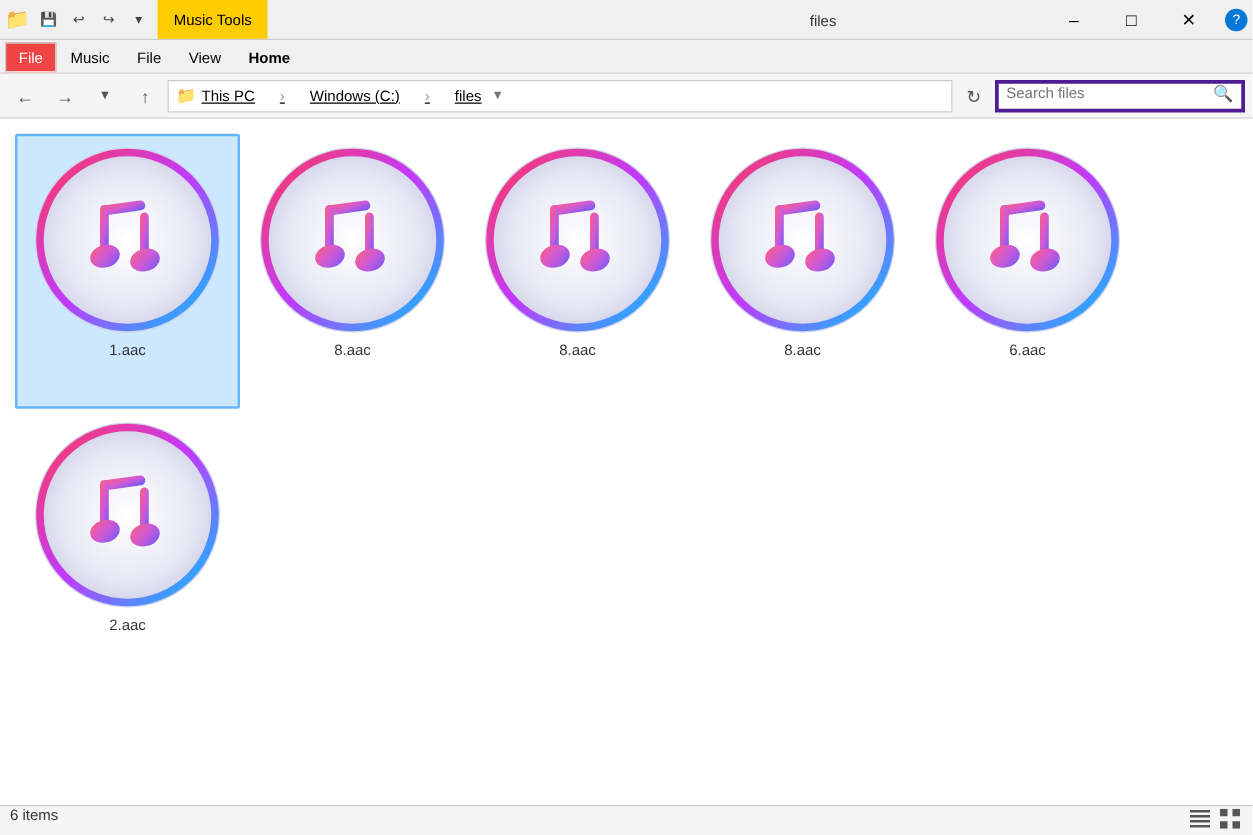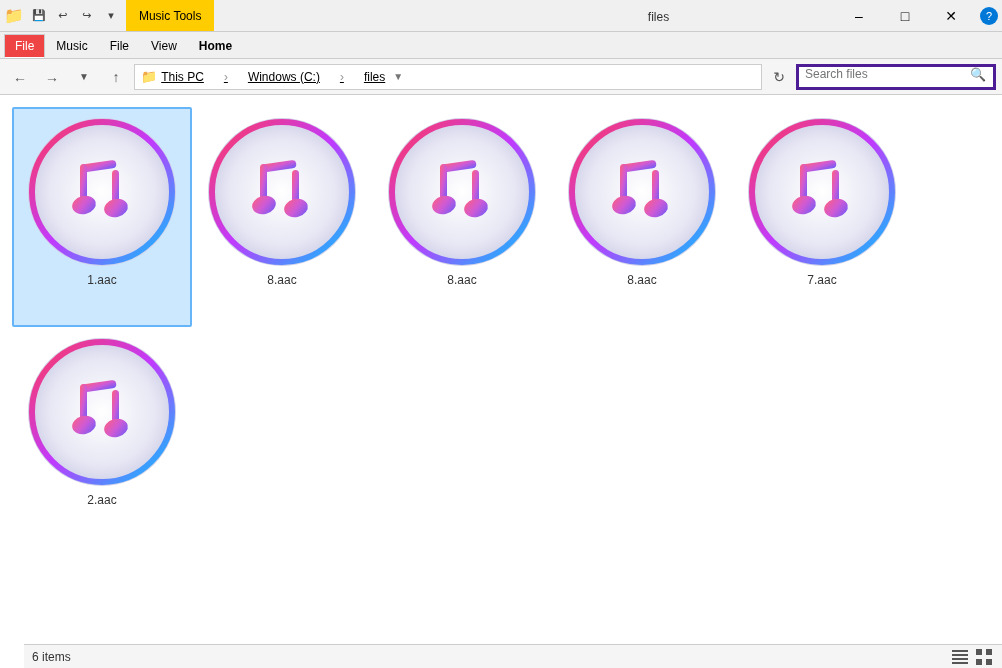--- a/index.html
+++ b/index.html
@@ -38,21 +38,21 @@
     .file-area { flex: 1; background: #fff; padding: 12px; overflow-y: auto; display: flex; flex-wrap: wrap; align-content: flex-start; gap: 0; }
     .file-item { width: 180px; height: 220px; display: flex; flex-direction: column; align-items: center; justify-content: flex-start; padding: 8px; cursor: pointer; border: 2px solid transparent; border-radius: 2px; }
     .file-item.selected { background: #cce8ff; border-color: #66b5f8; }
     .file-icon { width: 150px; height: 150px; position: relative; }
     .file-label { font-size: 12px; color: #333; text-align: center; margin-top: 6px; word-break: break-all; }
 
     
     .itunes-circle { width: 150px; height: 150px; }
 
     
-    .status-bar { height: 24px; background: #f5f5f5; border-top: 1px solid #ccc; display: flex; align-items: center; padding: 0 8px; gap: 8px; margin-left: 24px; }
+    .status-bar { height: 24px; background: #f5f5f5; border-top: 1px solid #ccc; display: flex; align-items: flex-start; padding: 0 8px; gap: 8px; }
     .status-text { font-size: 12px; color: #333; }
     .status-right { margin-left: auto; display: flex; align-items: center; gap: 4px; }
     .view-btn { width: 20px; height: 20px; display: flex; align-items: center; justify-content: center; cursor: pointer; }
   </style>
 </head>
 <body>
 
 <div class="title-bar">
   <div class="title-bar-left">
 
@@ -303,21 +303,21 @@
           <rect x="-18" y="-30" width="36" height="8" rx="4" fill="url(#note4)" transform="rotate(-8)"></rect>
 
           <rect x="-22" y="-28" width="7" height="38" rx="3.5" fill="url(#note4)"></rect>
           <ellipse cx="-18" cy="13" rx="12" ry="9" fill="url(#note4)" transform="rotate(-15,-18,13)"></ellipse>
 
           <rect x="10" y="-22" width="7" height="35" rx="3.5" fill="url(#note4)"></rect>
           <ellipse cx="14" cy="16" rx="12" ry="9" fill="url(#note4)" transform="rotate(-15,14,16)"></ellipse>
         </g>
       </svg>
     </div>
-    <div class="file-label">7.aac</div>
+    <div class="file-label">6.aac</div>
   </div>
     <div class="file-item">
     <div class="file-icon">
       <svg class="itunes-circle" viewBox="0 0 150 150" xmlns="http://www.w3.org/2000/svg">
         <defs>
           <radialGradient id="bg5" cx="50%" cy="50%" r="50%">
             <stop offset="0%" stop-color="#ffffff"></stop>
             <stop offset="70%" stop-color="#e8e8f5"></stop>
             <stop offset="100%" stop-color="#d0d0e8"></stop>
           </radialGradient>

